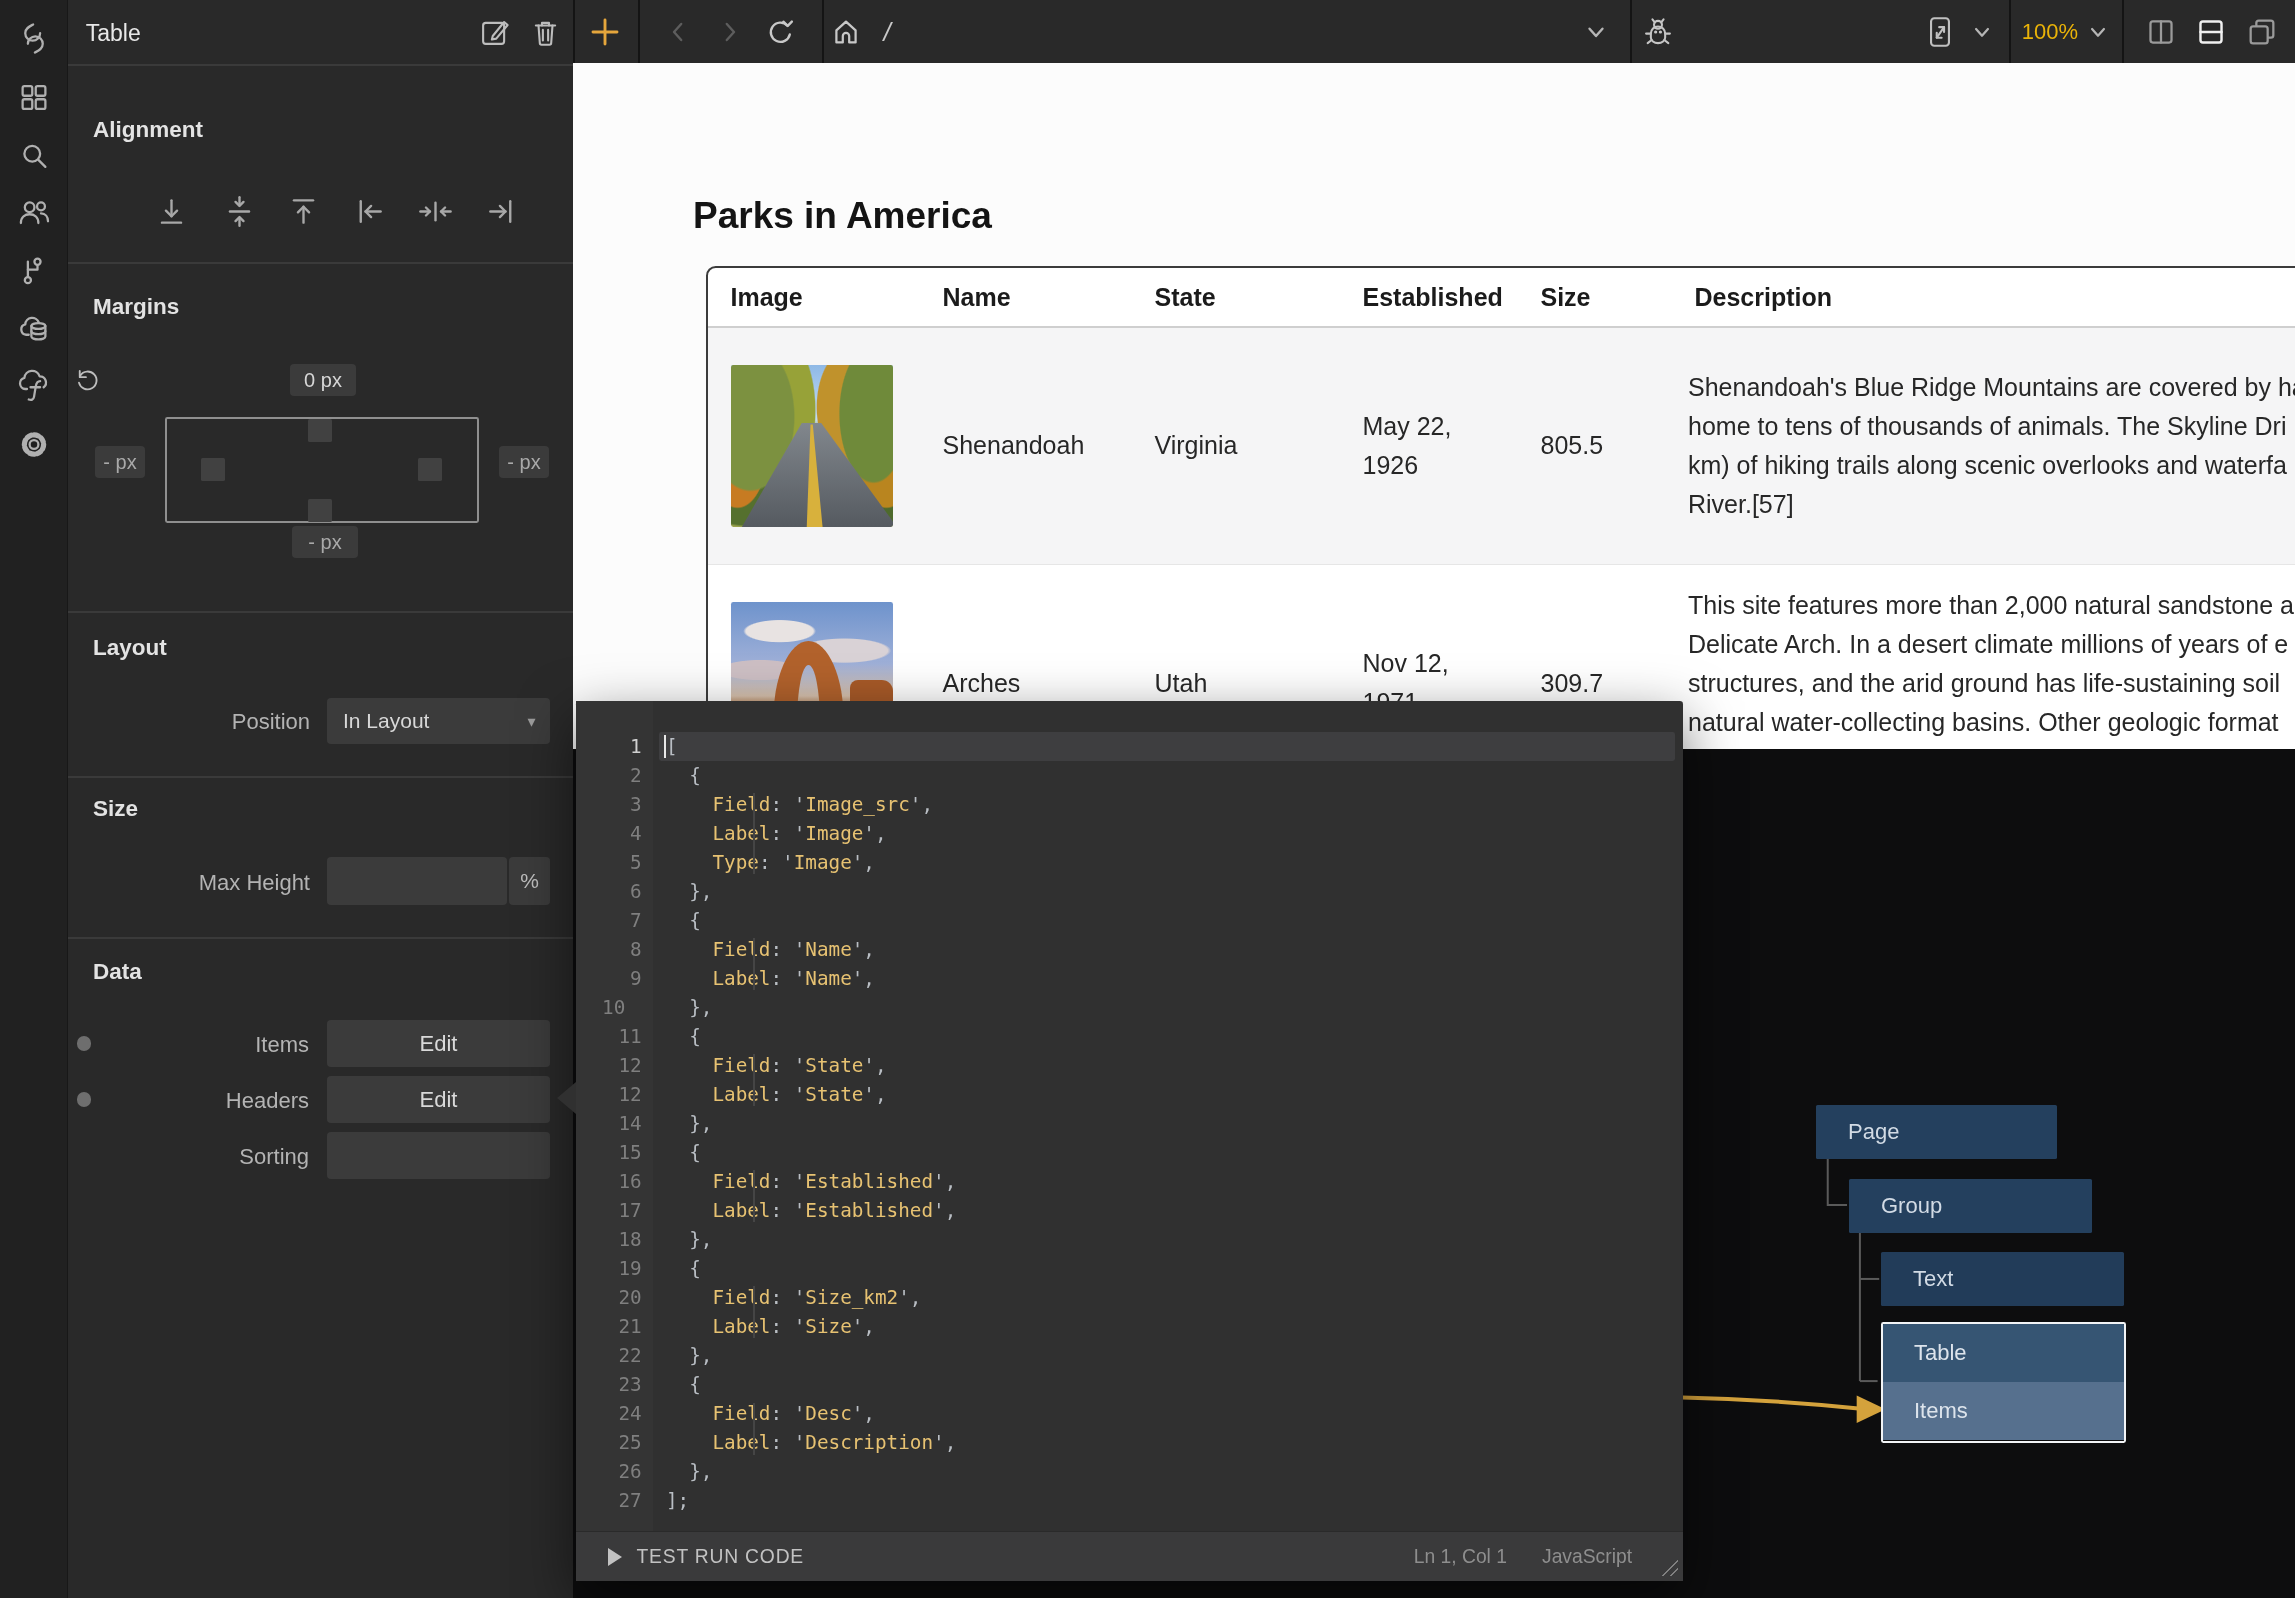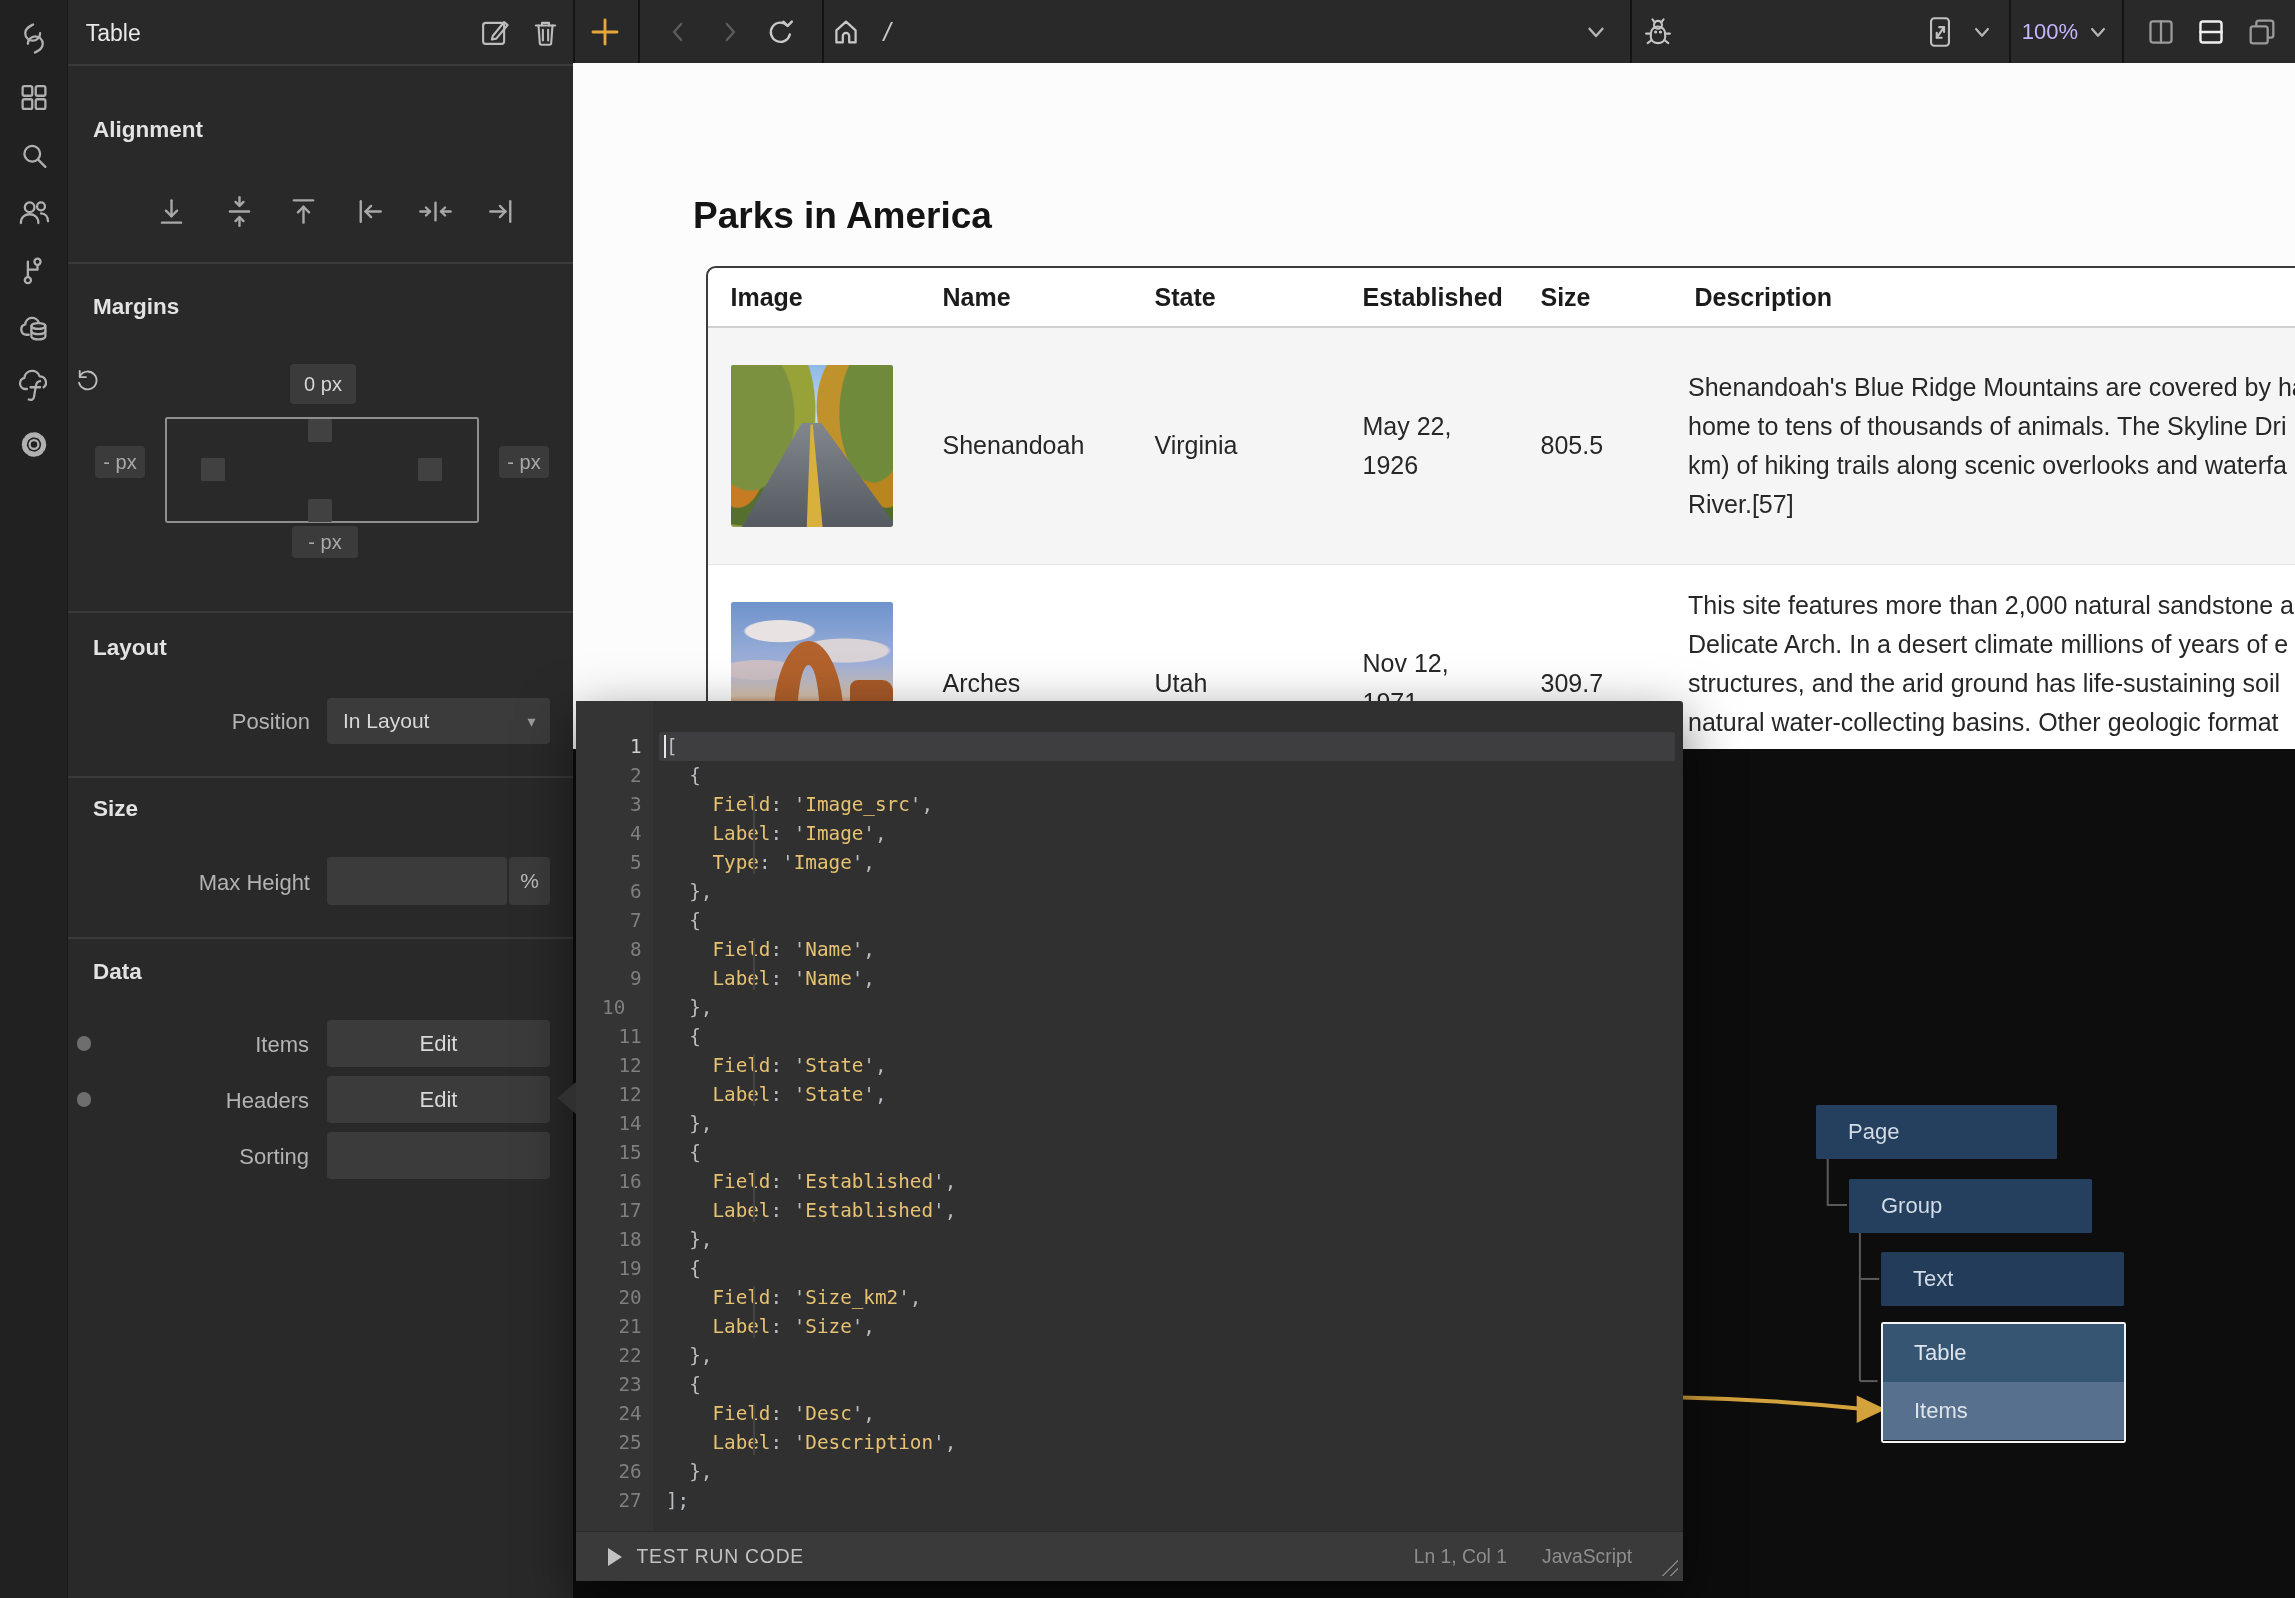--- a/index.html
+++ b/index.html
@@ -26,21 +26,21 @@
   .port-dot { position:absolute; width:14.5px; height:14.5px; border-radius:50%; background:#6e6e6e; }
   .hicon svg { stroke:#bdbdbd; fill:none; stroke-width:2.4; stroke-linecap:round; stroke-linejoin:round; }
   .al-ic { position:absolute; width:35px; height:35px; }
   .al-ic svg { stroke:#a8a8a8; fill:none; stroke-width:3; stroke-linecap:round; stroke-linejoin:round; }
 
   
   #topbar { position:absolute; left:573px; top:0; width:1723px; height:63px; background:#292929; z-index:26; }
   .seam { position:absolute; top:0; width:2.4px; height:63px; background:#141414; }
   .tb-ic { position:absolute; top:50%; transform:translate(-50%,-50%); display:flex; align-items:center; justify-content:center; }
   .tb-ic svg { fill:none; stroke-linecap:round; stroke-linejoin:round; }
-  .zoom-txt { position:absolute; top:50%; transform:translate(-50%,-50%); font-size:22px; color:#c4b5fd; }
+  .zoom-txt { position:absolute; top:50%; transform:translate(-50%,-50%); font-size:22px; color:#eab308; }
 
   
   #canvas { position:absolute; left:573px; top:63px; width:1723px; height:686px; background:#fcfcfc; overflow:hidden; z-index:5; }
   #page-title { position:absolute; left:120px; top:132px; font-size:37px; font-weight:700; color:#141414; }
   #ptable { position:absolute; left:133px; top:203px; width:1810px; height:1046px; border:2.4px solid #3c3c3c; border-radius:9.7px; background:#fff; overflow:hidden; }
   .tgrid { display:grid; grid-template-columns:212px 212px 208px 178px 154px 845px; }
   .t-header { height:58px; align-items:center; }
   .th { font-size:25px; font-weight:700; color:#1b1b1b; padding-left:22.5px; }
   .hdr-div { height:1.6px; background:#cfcfcf; }
   .trow { height:236px; position:relative; }
@@ -234,21 +234,21 @@
     </div>
     <div class="divider" style="top:262px"></div>
 
     <div class="p-abs sec-label" style="left:25px; top:294px">Margins</div>
     <div class="p-abs hicon" style="left:4px; top:364px">
       <svg width="31" height="31" viewBox="0 0 40 40">
           <path d="M10 9 v8 h8"></path>
           <path d="M10.5 15 A 11.5 11.5 0 1 1 9 24"></path>
         </svg>
     </div>
-    <div class="pxbox" style="left:222px; top:364px; width:66px; height:40px; color:#d6d6d6">0 px</div>
+    <div class="pxbox" style="left:222px; top:364px; width:66px; height:32px; color:#d6d6d6">0 px</div>
     <div class="p-abs" style="left:97px; top:417px; width:314px; height:106px; border:2.4px solid #8f8f8f; border-radius:2.4px"></div>
     <div class="m-handle" style="left:240px; top:419px"></div>
     <div class="m-handle" style="left:133px; top:458px"></div>
     <div class="m-handle" style="left:350px; top:458px"></div>
     <div class="m-handle" style="left:240px; top:499px"></div>
     <div class="pxbox" style="left:27px; top:446px; width:50px; height:32px">- px</div>
     <div class="pxbox" style="left:431px; top:446px; width:50px; height:32px">- px</div>
     <div class="pxbox" style="left:224px; top:526px; width:66px; height:32px">- px</div>
     <div class="divider" style="top:611px"></div>
 

